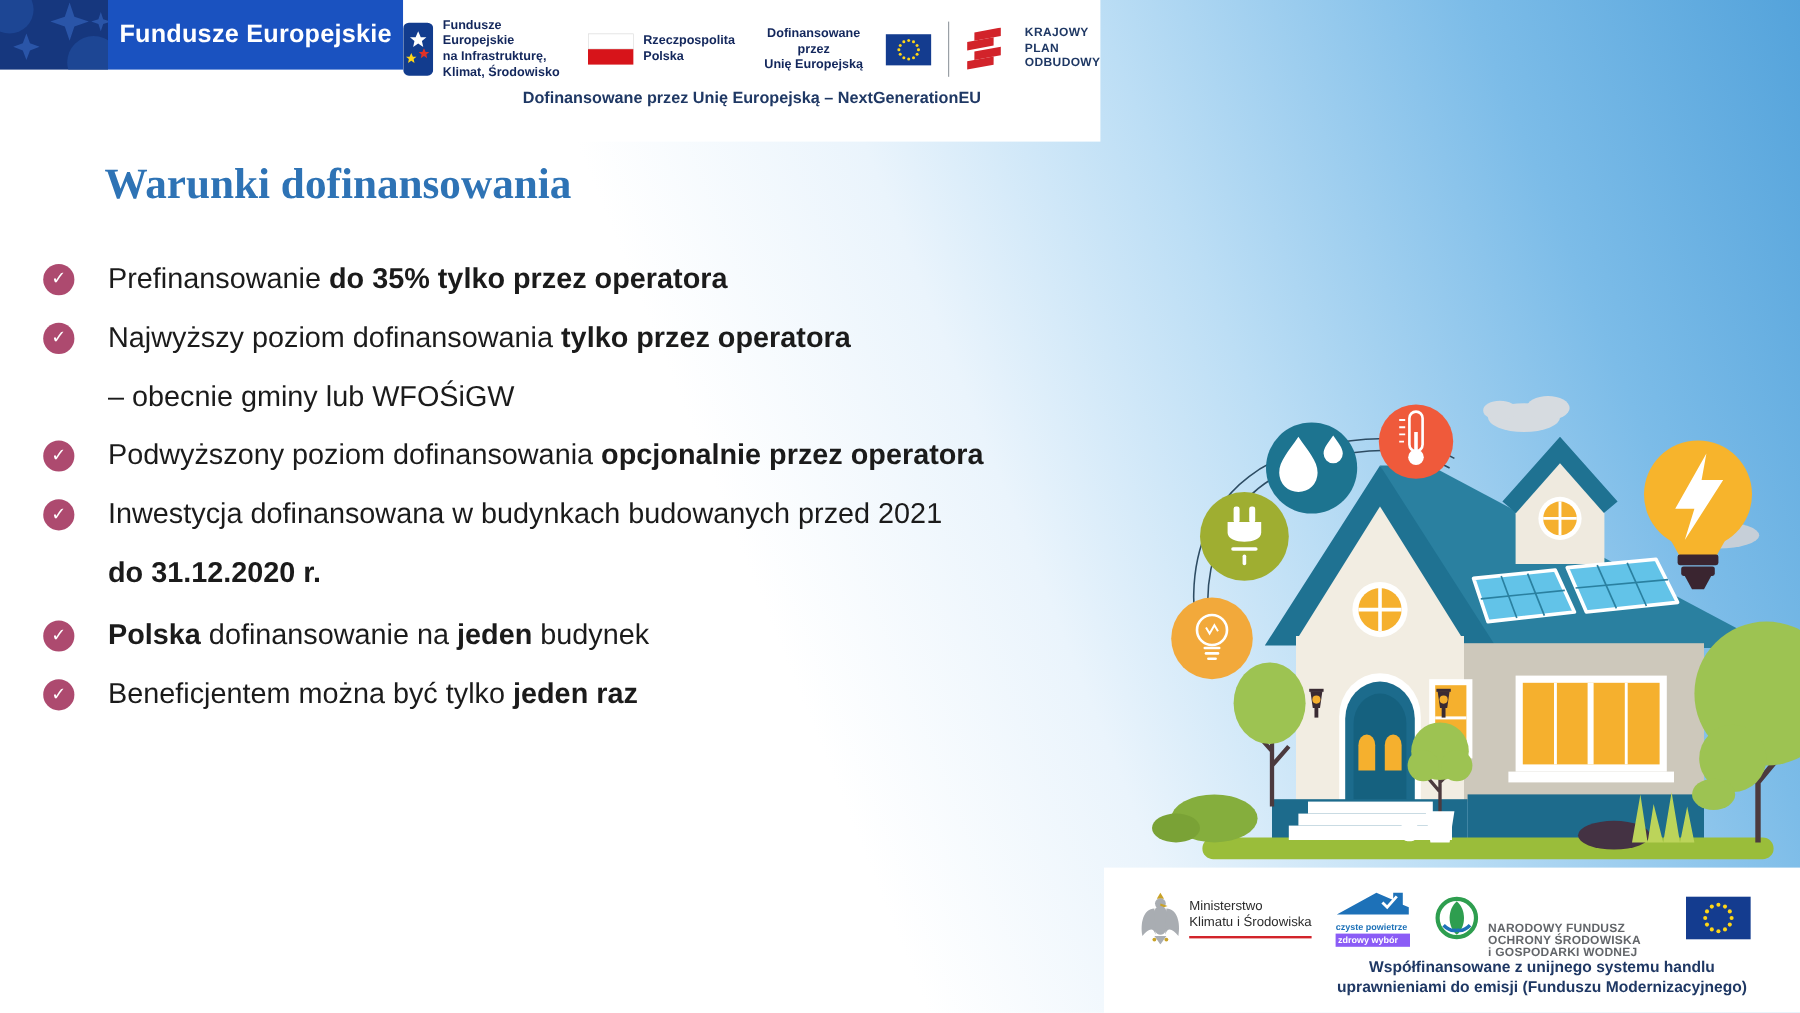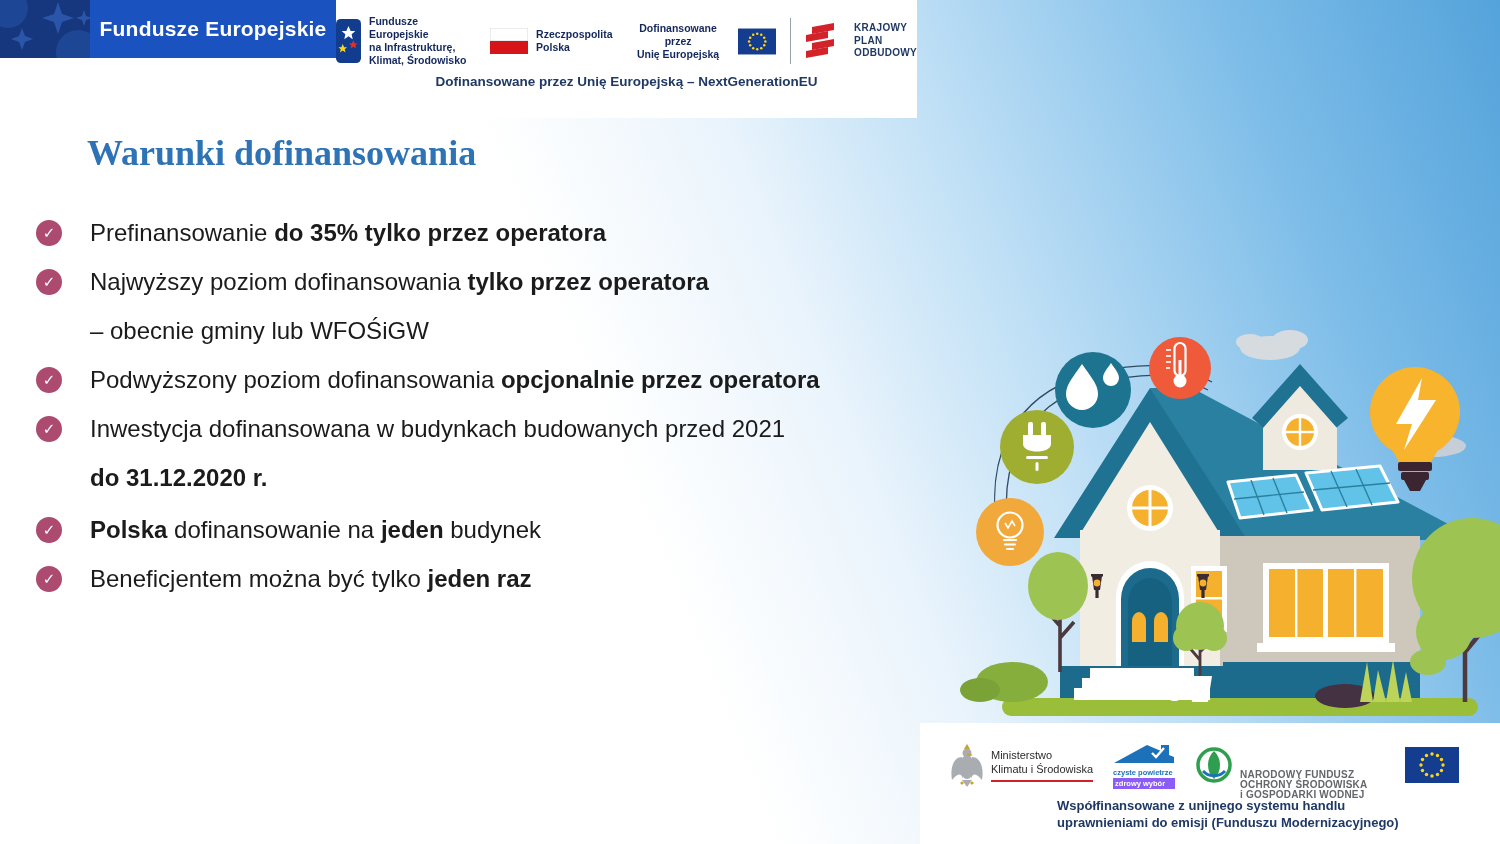--- a/index.html
+++ b/index.html
@@ -37,21 +37,21 @@
   
   .illustration{position:absolute;left:960px;top:330px;}
   
   .footer-box{position:absolute;left:920px;top:723px;width:580px;height:157px;background:#fff;}
   .f-logos{position:absolute;left:30px;top:14px;width:530px;height:56px;display:flex;align-items:center;gap:20px;}
   .f-logo{display:flex;align-items:center;gap:7px;}
   .ministry-text{font-size:11px;line-height:14px;color:#2b2b2b;padding-bottom:4px;border-bottom:2px solid #d2232a;}
   .czyste-text{font-size:7.5px;font-weight:bold;color:#1d71b8;line-height:9px;}
   .czyste-text .bar{display:block;background:#8b5cf6;color:#fff;padding:1px 2px;margin-top:1px;}
   .nfos-text{font-size:10px;line-height:10px;font-weight:bold;color:#63666a;letter-spacing:.2px;margin-top:39px;}
-  .cofinance{position:absolute;left:137px;top:74px;width:430px;text-align:left;
+  .cofinance{position:absolute;left:150px;top:74px;width:430px;text-align:center;
     font-size:13px;line-height:17px;font-weight:bold;color:#1f3864;}
 </style>
 </head>
 <body>
 
 <div class="slide">
 
   <div class="fe-square">
     <svg width="90" height="58" viewBox="0 0 90 58">
       <circle cx="8" cy="8" r="20" fill="#1d4694"></circle>

